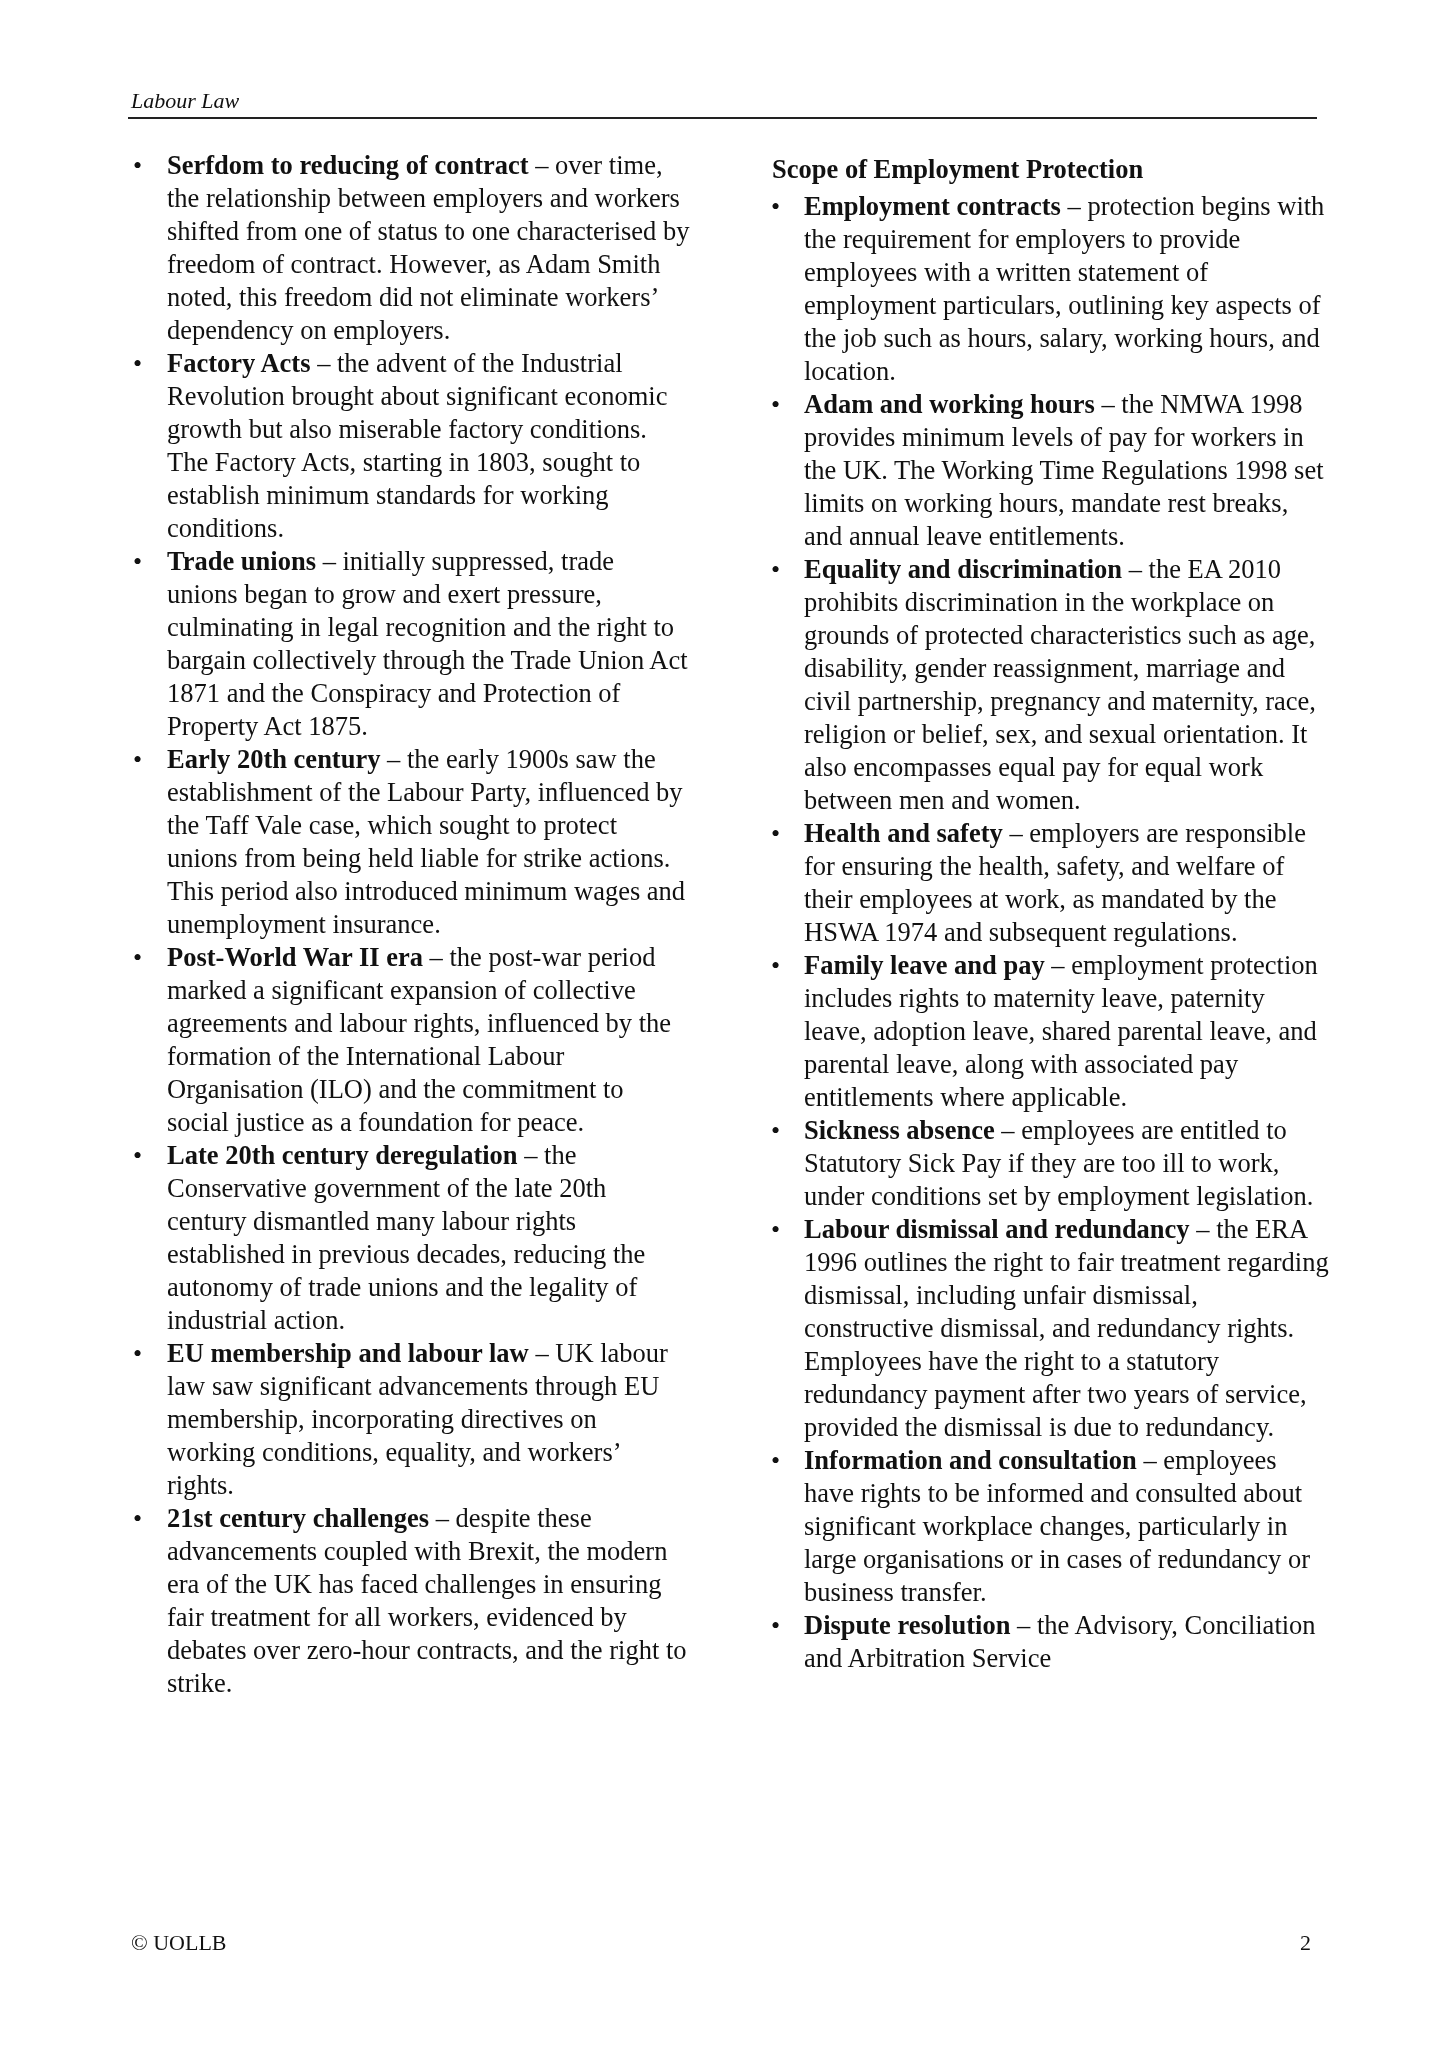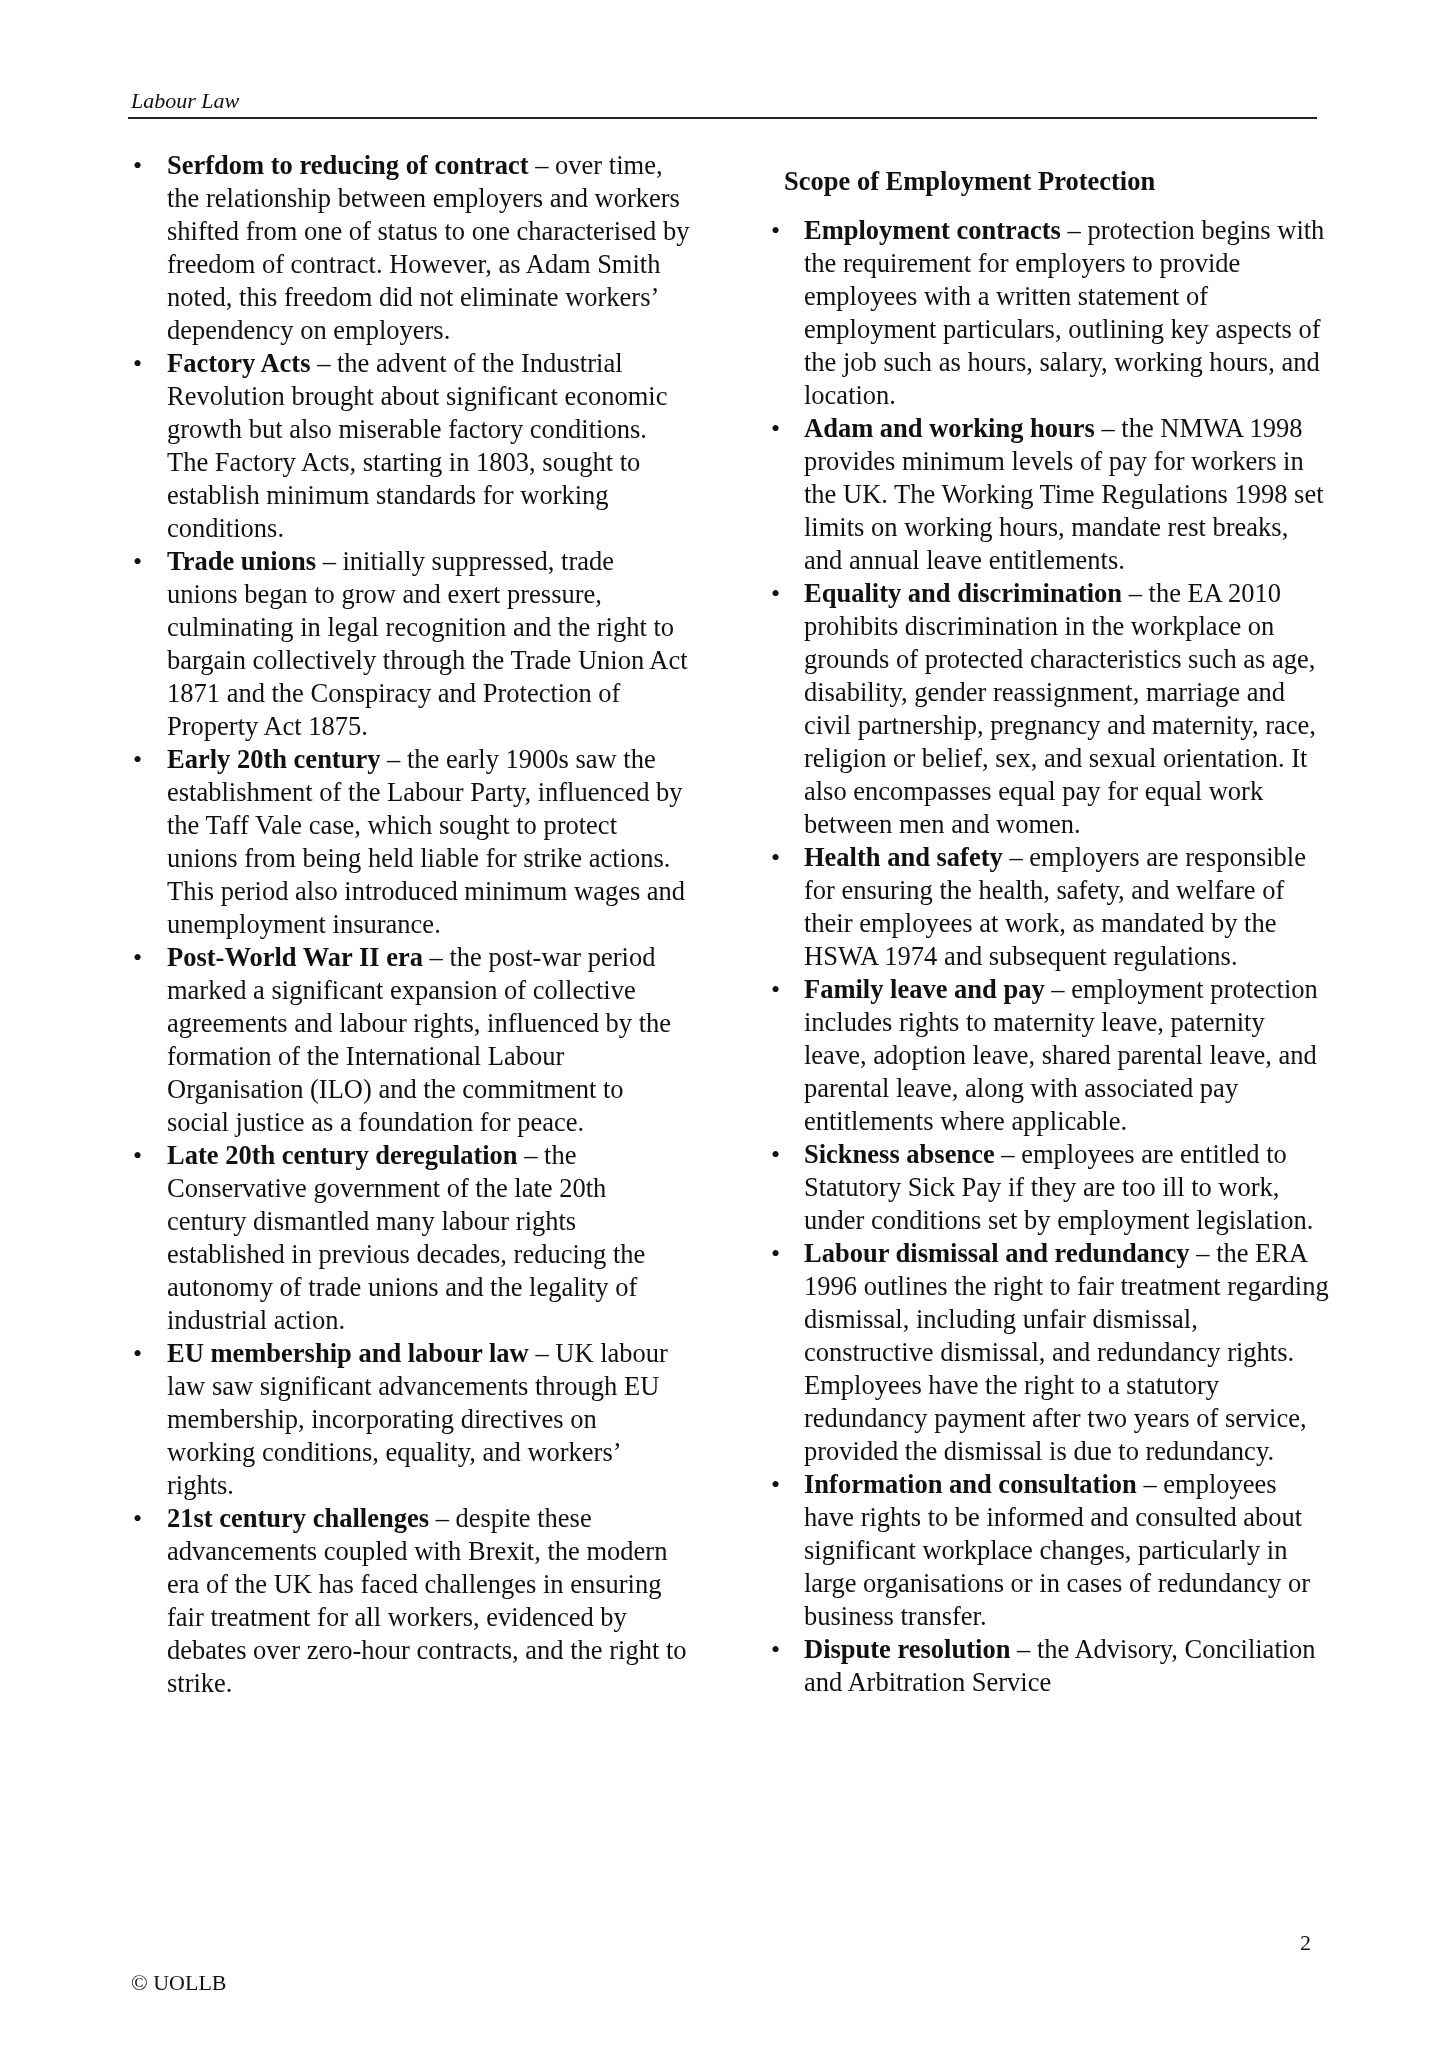--- a/index.html
+++ b/index.html
@@ -16,31 +16,31 @@
       position: absolute; left: 128px; top: 117px; width: 1189px; height: 0;
       border-top: 2px solid #222222;
     }
     .column {
       position: absolute; top: 149px;
       font-size: 26.5px; line-height: 33px;
     }
     .col-left { left: 131px; width: 560px; }
     .col-right { left: 768px; width: 565px; }
     .cont-para { margin: 0 0 0 36px; }
-    .section-heading { margin: 16px; font-weight: bold; }
+    .section-heading { margin: 4px; font-weight: bold; }
     ul.bullets { list-style: none; margin: 0; padding: 0; }
     ul.bullets li { position: relative; padding-left: 36px; }
     .col-right ul.bullets li { padding-left: 36px; }
     .bullet {
       position: absolute; left: 2px; top: 0; font-size: 26px;
     }
     .col-right .bullet { left: 3px; }
     .term { font-weight: bold; }
     .footer-left {
-      position: absolute; left: 131px; top: 1930px; font-size: 22px; line-height: 26px; margin-top: 40px;
+      position: absolute; left: 131px; top: 1930px; font-size: 22px; line-height: 26px;
     }
     .footer-right {
       position: absolute; left: 1300px; top: 1930px; font-size: 22px; line-height: 26px;
     }
   </style>
 </head>
 <body>
 
 <div class="running-head">Labour Law</div>
 <div class="head-rule"></div>

